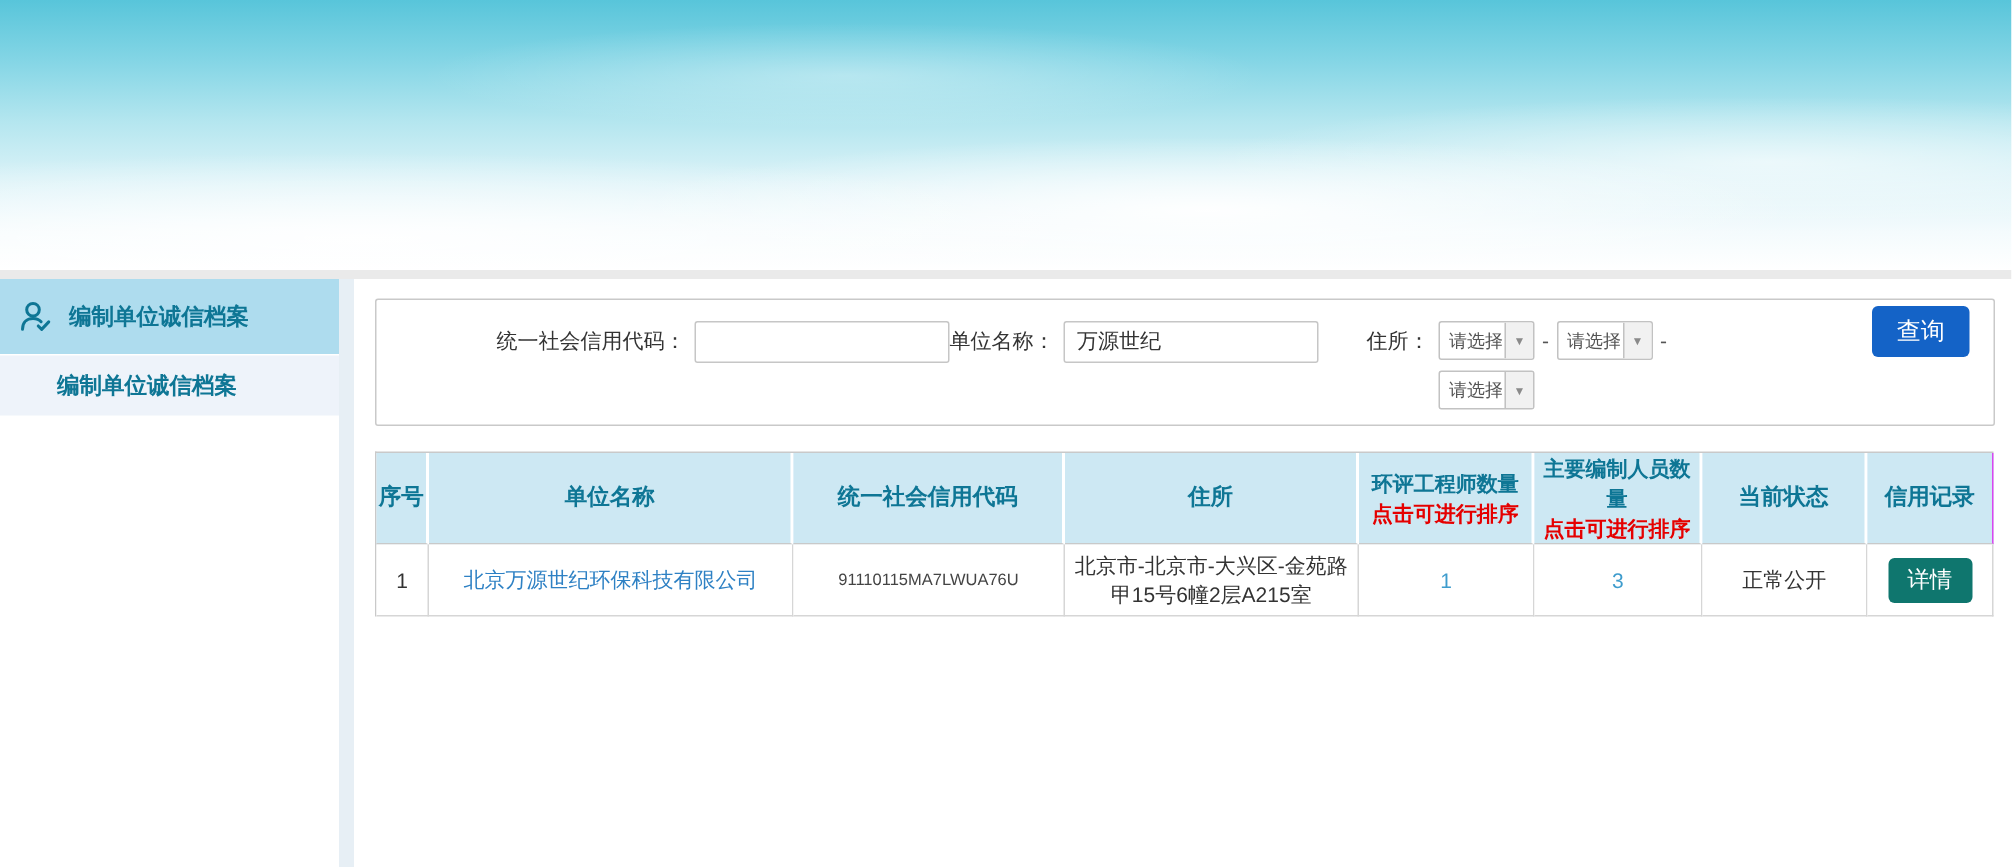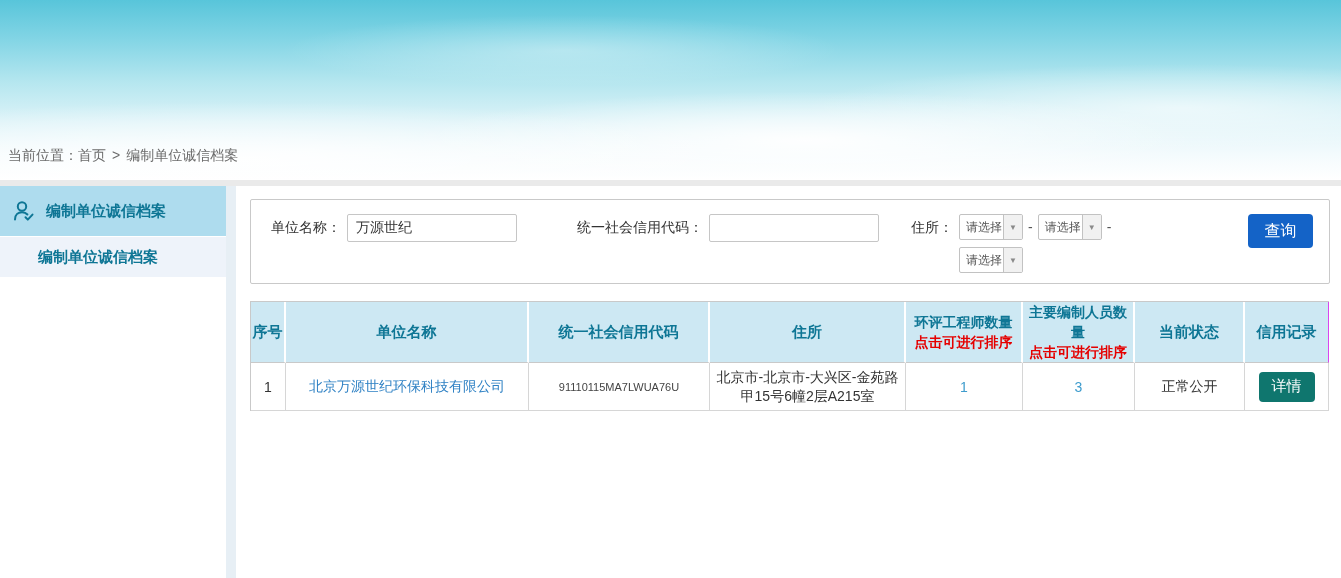--- a/index.html
+++ b/index.html
@@ -45,21 +45,21 @@
   .gap1 { margin-left:60px; } .gap2 { margin-left:53px; }
   .addr-selects { display:flex; flex-direction:column; }
   .select-row { display:flex; align-items:center; height:26px; }
   .select-row + .select-row { margin-top:7px; }
   .fake-select { width:64px; height:26px; border:1px solid #c2c2c2; border-radius:2px;
     display:flex; background:#fff; cursor:pointer; overflow:hidden; }
   .fs-text { flex:1; font-size:12px; color:#555; line-height:24px; padding-left:6px; }
   .fs-arrow { width:19px; background:#f1f1f1; border-left:1px solid #c2c2c2; color:#8a8a8a;
     font-size:8px; display:flex; align-items:center; justify-content:center; }
   .dash { margin:0 5px; color:#555; font-size:14px; }
-  .search-btn { position:absolute; right:16px; top:14px; width:65px; height:34px;
+  .search-btn { position:absolute; right:16px; top:4px; width:65px; height:34px;
     background:#1463c7; color:#fff; font-size:16px; border:none; border-radius:4px; cursor:pointer; }
 
   
   .data-table { margin-top:17px; width:1078px; border-collapse:separate; border-spacing:0;
     table-layout:fixed; font-size:14px; border-top:1px solid #c9c9c9; border-left:1px solid #c9c9c9; }
   .data-table th { background:#cde8f3; color:#0e7695; font-weight:bold; height:45px;
     text-align:center; vertical-align:middle; border-right:2px solid #fff;
     border-bottom:1px solid #c9c9c9; font-size:15px; line-height:20px; padding:0 1px; }
   .data-table th:last-child { border-right:1px solid #d946ef; }
   .data-table th .sort-hint { color:#e50000; font-size:14px; font-weight:bold; }
@@ -70,23 +70,20 @@
   .data-table td.addr { font-size:14px; line-height:19px; }
   a.cell-link { color:#2e81c4; text-decoration:none; cursor:pointer; }
   a.num-link { color:#3e9ccd; text-decoration:none; cursor:pointer; }
   .detail-btn { width:56px; height:30px; background:#0f766e; color:#fff; font-size:15px;
     border:none; border-radius:4px; cursor:pointer; }
 </style>
 </head>
 <body>
 
 <div class="top-sky">
-  <div class="breadcrumb">
-    <span>当前位置：</span><a>首页</a><span class="sep">&gt;</span><span>编制单位诚信档案</span>
-  </div>
 </div>
 
 <div class="gray-strip"></div>
 
 <div class="content">
 
   <aside class="sidebar">
     <div class="side-item">
       <svg class="uicon" width="24" height="24" viewBox="0 0 24 24">
         <circle cx="10" cy="7.5" r="4.2" fill="none" stroke="#0e7695" stroke-width="2"></circle>
@@ -98,27 +95,27 @@
     <div class="side-subitem">
       <span>编制单位诚信档案</span>
     </div>
   </aside>
 
   <div class="v-divider"></div>
 
   <main class="main">
 
     <section class="search-panel">
+      <div class="field gap1">
+        <label>统一社会信用代码：</label>
+        <input type="text" value="" style="">
+      </div>
       <div class="field">
         <label>单位名称：</label>
         <input type="text" value="万源世纪" style="">
-      </div>
-      <div class="field gap1">
-        <label>统一社会信用代码：</label>
-        <input type="text" value="" style="">
       </div>
       <div class="field gap2" style="align-items:flex-start;margin-left:32px;">
         <label style="line-height:26px;">住所：</label>
         <div class="addr-selects">
           <div class="select-row">
             <div class="fake-select">
               <span class="fs-text">请选择</span>
               <span class="fs-arrow">▼</span>
             </div>
             <span class="dash">-</span>

